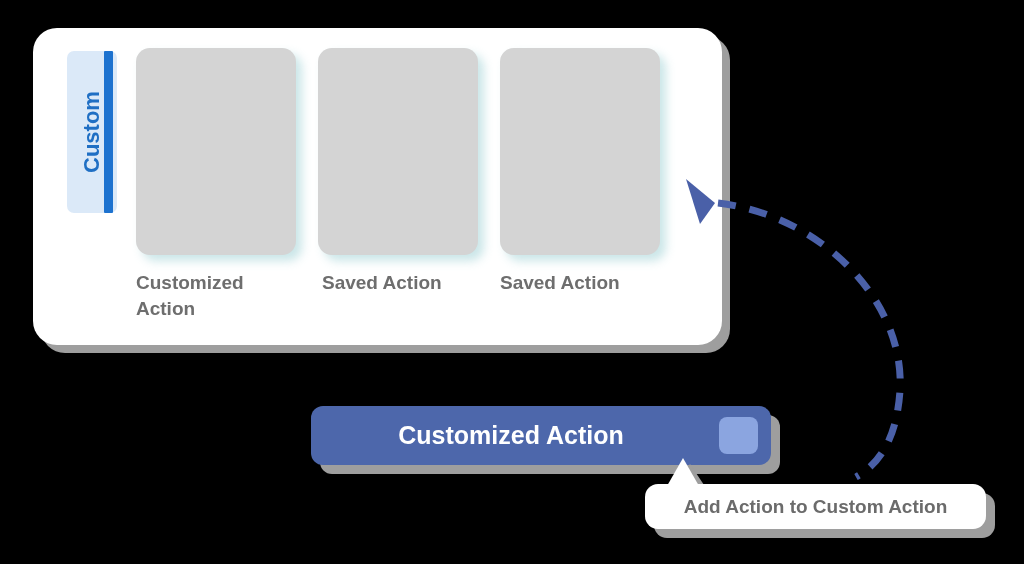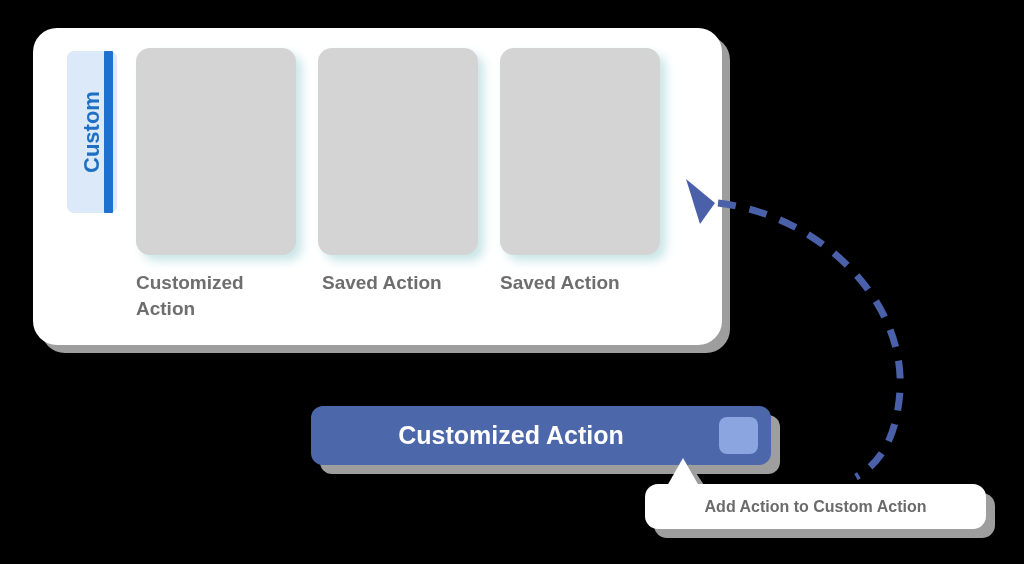--- a/index.html
+++ b/index.html
@@ -164,21 +164,21 @@
   }
   .tooltip-text {
     position: absolute;
     left: 0;
     top: 0;
     width: 341px;
     height: 45px;
     line-height: 45px;
     text-align: center;
     color: #6b6b6b;
-    font-size: 16px;
+    font-size: 19px;
     font-weight: bold;
   }
   .tooltip-pointer-shadow {
     position: absolute;
     left: 674px;
     top: 464px;
     width: 0;
     height: 0;
     border-left: 16px solid transparent;
     border-right: 16px solid transparent;

